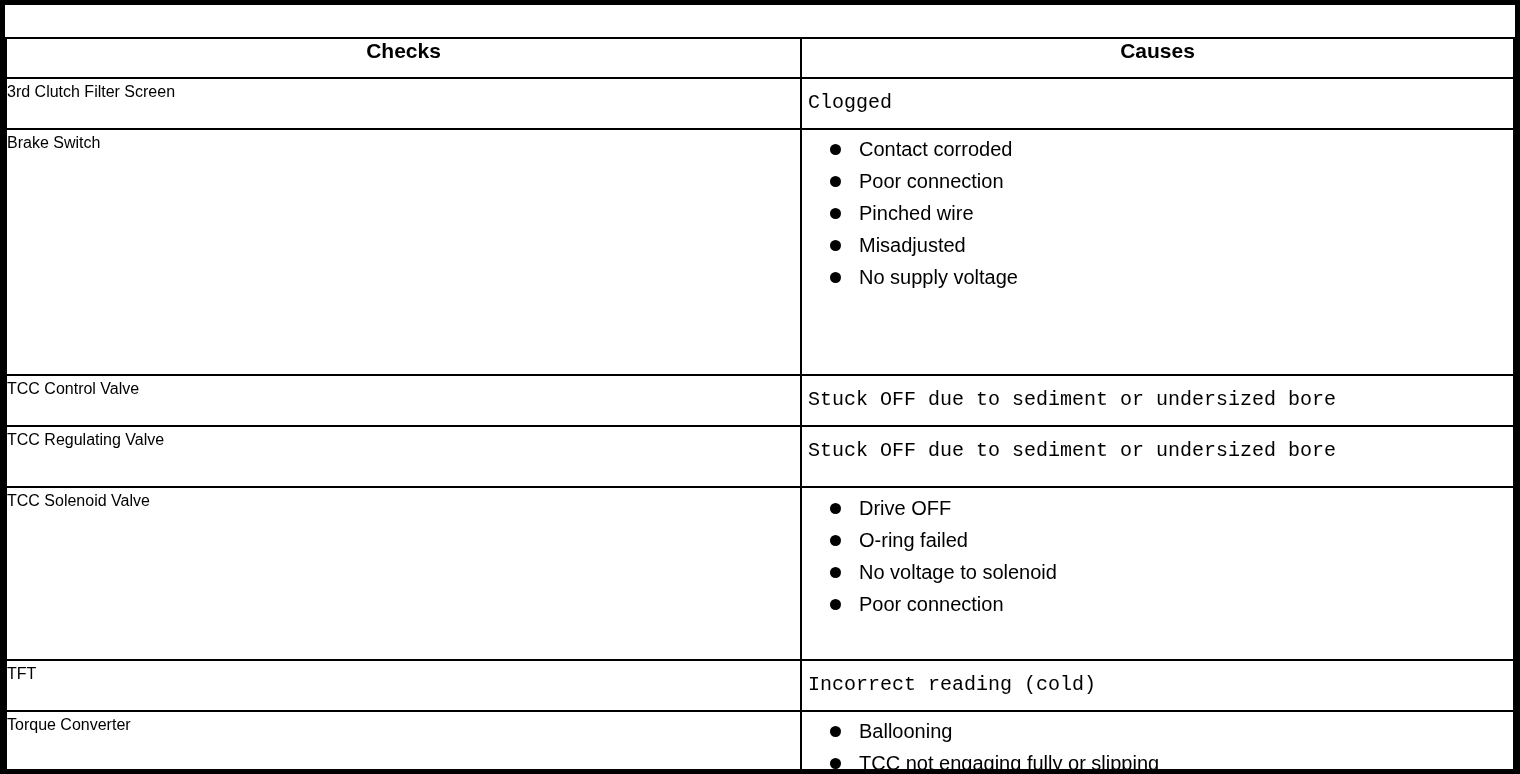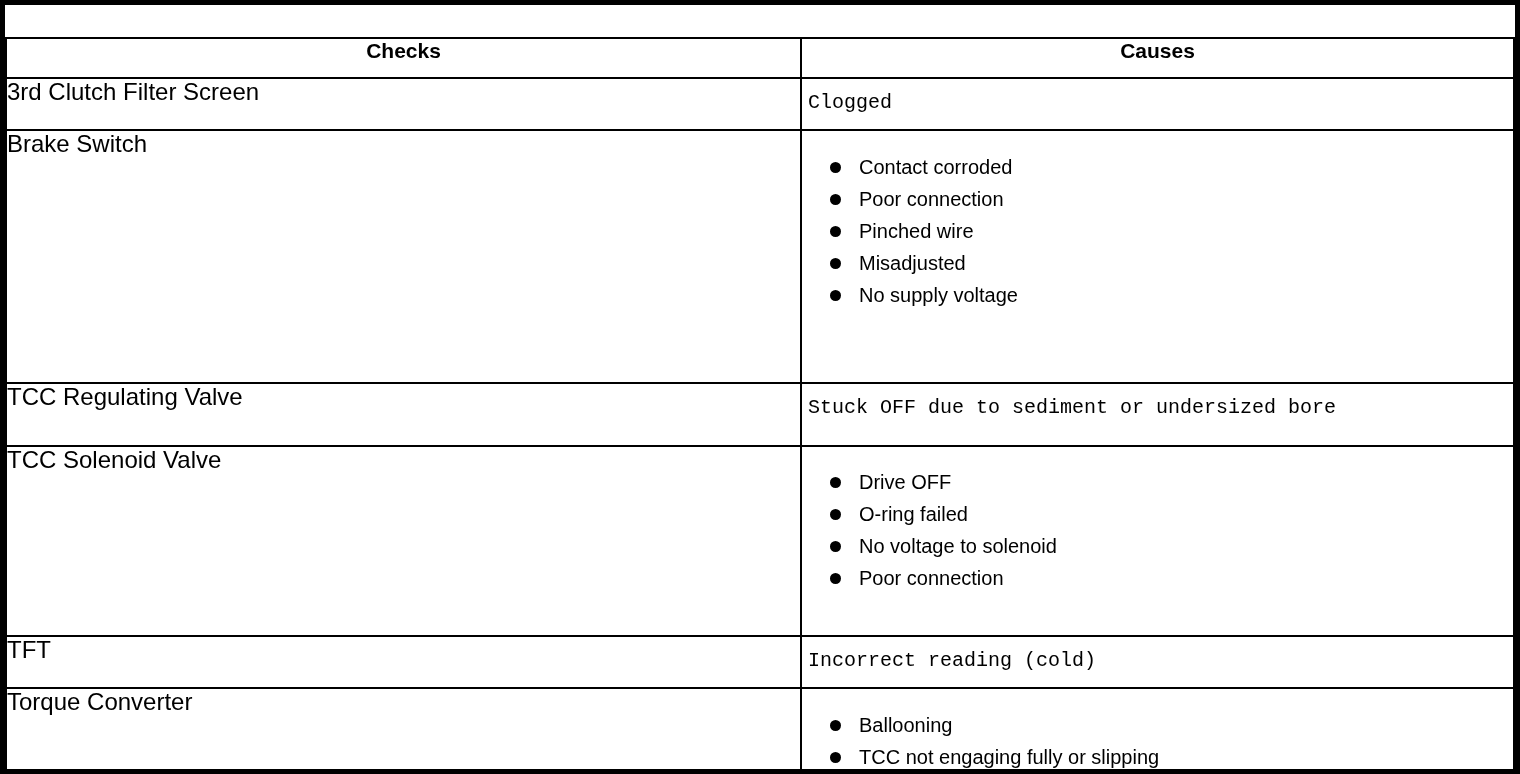--- a/index.html
+++ b/index.html
@@ -35,35 +35,35 @@
   col.col-checks { width: 795px; }
   thead th {
     height: 40px;
     font-size: 21px;
     font-weight: bold;
     text-align: center;
     vertical-align: middle;
     border-bottom-width: 3px;
   }
   td.check-cell {
-    font-size: 24px;
+    font-size: 16px;
     padding: 7px 6px 4px 8px;
     line-height: 25px;
   }
   td.causes-cell {
     font-size: 20px;
   }
   .single-cause {
     display: block;
     padding: 11px 6px 4px 6px;
     line-height: 25px;
     font-family: Liberation Mono, monospace;
   }
   .bullet-list {
-    padding: 20px 6px 4px 0;
+    padding: 4px 6px 4px 0;
   }
   .bullet-item {
     display: flex;
     align-items: center;
     height: 32px;
   }
   .bullet-dot {
     flex: 0 0 auto;
     width: 11px;
     height: 11px;
@@ -115,20 +115,26 @@
                 <span class="bullet-dot"></span>
                 <span>Misadjusted</span>
               </div>
               <div class="bullet-item">
                 <span class="bullet-dot"></span>
                 <span>No supply voltage</span>
               </div>
             </div>
           </td>
         </tr>
+        <tr style="height: 41px;">
+          <td class="check-cell">TCC Control Valve</td>
+          <td class="causes-cell">
+            <span class="single-cause">Stuck OFF due to sediment or undersized bore</span>
+          </td>
+        </tr>
         <tr style="height: 51px;">
           <td class="check-cell">TCC Regulating Valve</td>
           <td class="causes-cell">
             <span class="single-cause">Stuck OFF due to sediment or undersized bore</span>
           </td>
         </tr>
         <tr style="height: 143px;">
           <td class="check-cell">TCC Solenoid Valve</td>
           <td class="causes-cell">
             <div class="bullet-list">

